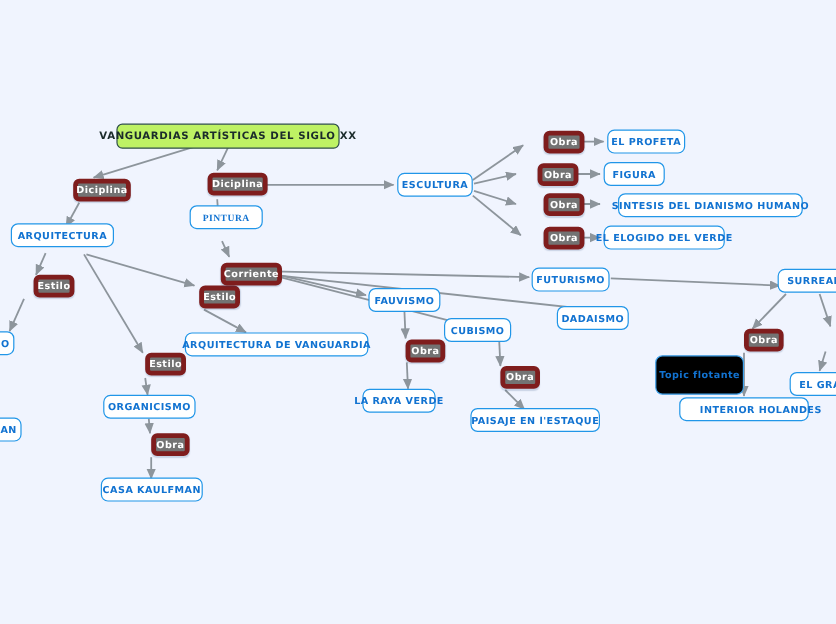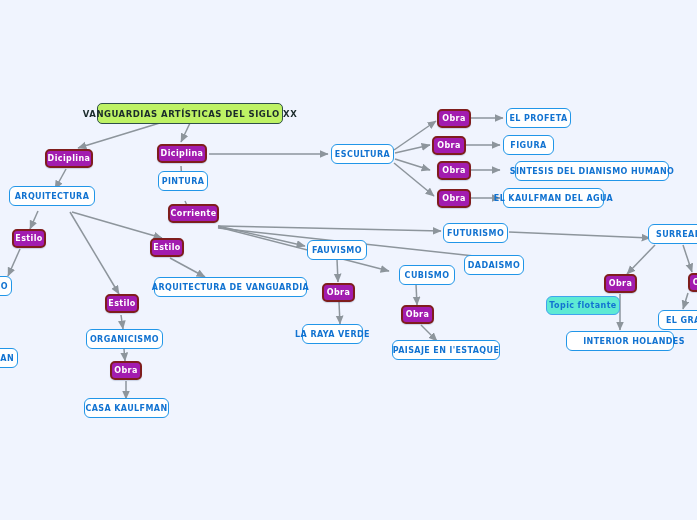--- a/index.html
+++ b/index.html
@@ -27,45 +27,46 @@
     background:#bef264;
     border:1.6px solid #2f4f4a;
     color:#1b2b2b;
     font-size:8.5px;
     border-radius:5px;
     height:21px;
     letter-spacing:0.5px;
   }
   
   .node.chip{
-    background:#a21caf;
-    border:2px solid #7f1d1d;
+    background:#737373;
+    border:4px solid #7f1d1d;
     color:#ffffff;
     font-size:8px;
     height:19px;
     border-radius:5px;
     box-shadow:0 1px 1px rgba(20,60,110,.18);
+    margin-left:16px;
   }
   
   .node.topic{
     background:#ffffff;
     border:1.7px solid #2196e8;
     color:#1273d1;
     font-size:8px;
     height:20px;
     border-radius:6px;
     text-align:center;
   }
   
   .node.floating{
-    background:#5eead4;
+    background:#000000;
     border:1.7px solid #41a4ee;
     color:#1273d1;
     font-size:8px;
-    height:19px;
+    height:33px;
     border-radius:6px;
   }
 </style>
 </head>
 <body>
 
 <div id="canvas">
 
   <svg id="edges" viewBox="0 0 697 520">
     <defs>
@@ -139,31 +140,31 @@
   </svg>
 
   <div class="node root" style="left:97px;top:103px;width:186px;">VANGUARDIAS ARTÍSTICAS DEL SIGLO XX</div>
 
   <div class="node chip" style="left:45px;top:149px;width:48px;">Diciplina</div>
 
   <div class="node chip" style="left:157px;top:144px;width:50px;">Diciplina</div>
 
   <div class="node topic" style="left:9px;top:186px;width:86px;">ARQUITECTURA</div>
 
-  <div class="node topic" style="left:158px;top:171px;width:50px;">PINTURA</div>
+  <div class="node topic" style="left:158px;top:171px;width:61px;font-family:Liberation Serif, serif;">PINTURA</div>
 
   <div class="node topic" style="left:331px;top:144px;width:63px;">ESCULTURA</div>
 
   <div class="node chip" style="left:12px;top:229px;width:34px;">Estilo</div>
 
   <div class="node chip" style="left:150px;top:238px;width:34px;">Estilo</div>
 
   <div class="node chip" style="left:105px;top:294px;width:34px;">Estilo</div>
 
-  <div class="node chip" style="left:168px;top:204px;width:51px;">Corriente</div>
+  <div class="node chip" style="left:168px;top:219px;width:51px;">Corriente</div>
 
   <div class="node topic" style="left:154px;top:277px;width:153px;">ARQUITECTURA DE VANGUARDIA</div>
 
   <div class="node topic" style="left:86px;top:329px;width:77px;">ORGANICISMO</div>
 
   <div class="node chip" style="left:110px;top:361px;width:32px;">Obra</div>
 
   <div class="node topic" style="left:84px;top:398px;width:85px;">CASA KAULFMAN</div>
 
   <div class="node topic" style="left:-14px;top:276px;width:26px;justify-content:flex-end;padding-right:3px;">O</div>
@@ -171,25 +172,25 @@
   <div class="node topic" style="left:-12px;top:348px;width:30px;justify-content:flex-end;padding-right:3px;">AN</div>
 
   <div class="node chip" style="left:437px;top:109px;width:34px;">Obra</div>
   <div class="node chip" style="left:432px;top:136px;width:34px;">Obra</div>
   <div class="node chip" style="left:437px;top:161px;width:34px;">Obra</div>
   <div class="node chip" style="left:437px;top:189px;width:34px;">Obra</div>
 
   <div class="node topic" style="left:506px;top:108px;width:65px;">EL PROFETA</div>
   <div class="node topic" style="left:503px;top:135px;width:51px;">FIGURA</div>
   <div class="node topic" style="left:503px;top:161px;width:154px;margin-left:12px;">SINTESIS DEL DIANISMO HUMANO</div>
-  <div class="node topic" style="left:503px;top:188px;width:101px;">EL KAULFMAN DEL AGUA</div>
+  <div class="node topic" style="left:503px;top:188px;width:101px;">EL ELOGIDO DEL VERDE</div>
 
   <div class="node topic" style="left:307px;top:240px;width:60px;">FAUVISMO</div>
 
-  <div class="node topic" style="left:399px;top:265px;width:56px;">CUBISMO</div>
+  <div class="node topic" style="left:370px;top:265px;width:56px;">CUBISMO</div>
 
   <div class="node topic" style="left:443px;top:223px;width:65px;">FUTURISMO</div>
 
   <div class="node topic" style="left:464px;top:255px;width:60px;">DADAISMO</div>
 
   <div class="node topic" style="left:648px;top:224px;width:74px;justify-content:flex-start;padding-left:7px;">SURREALISMO</div>
 
   <div class="node chip" style="left:322px;top:283px;width:33px;">Obra</div>
 
   <div class="node topic" style="left:302px;top:324px;width:61px;">LA RAYA VERDE</div>

